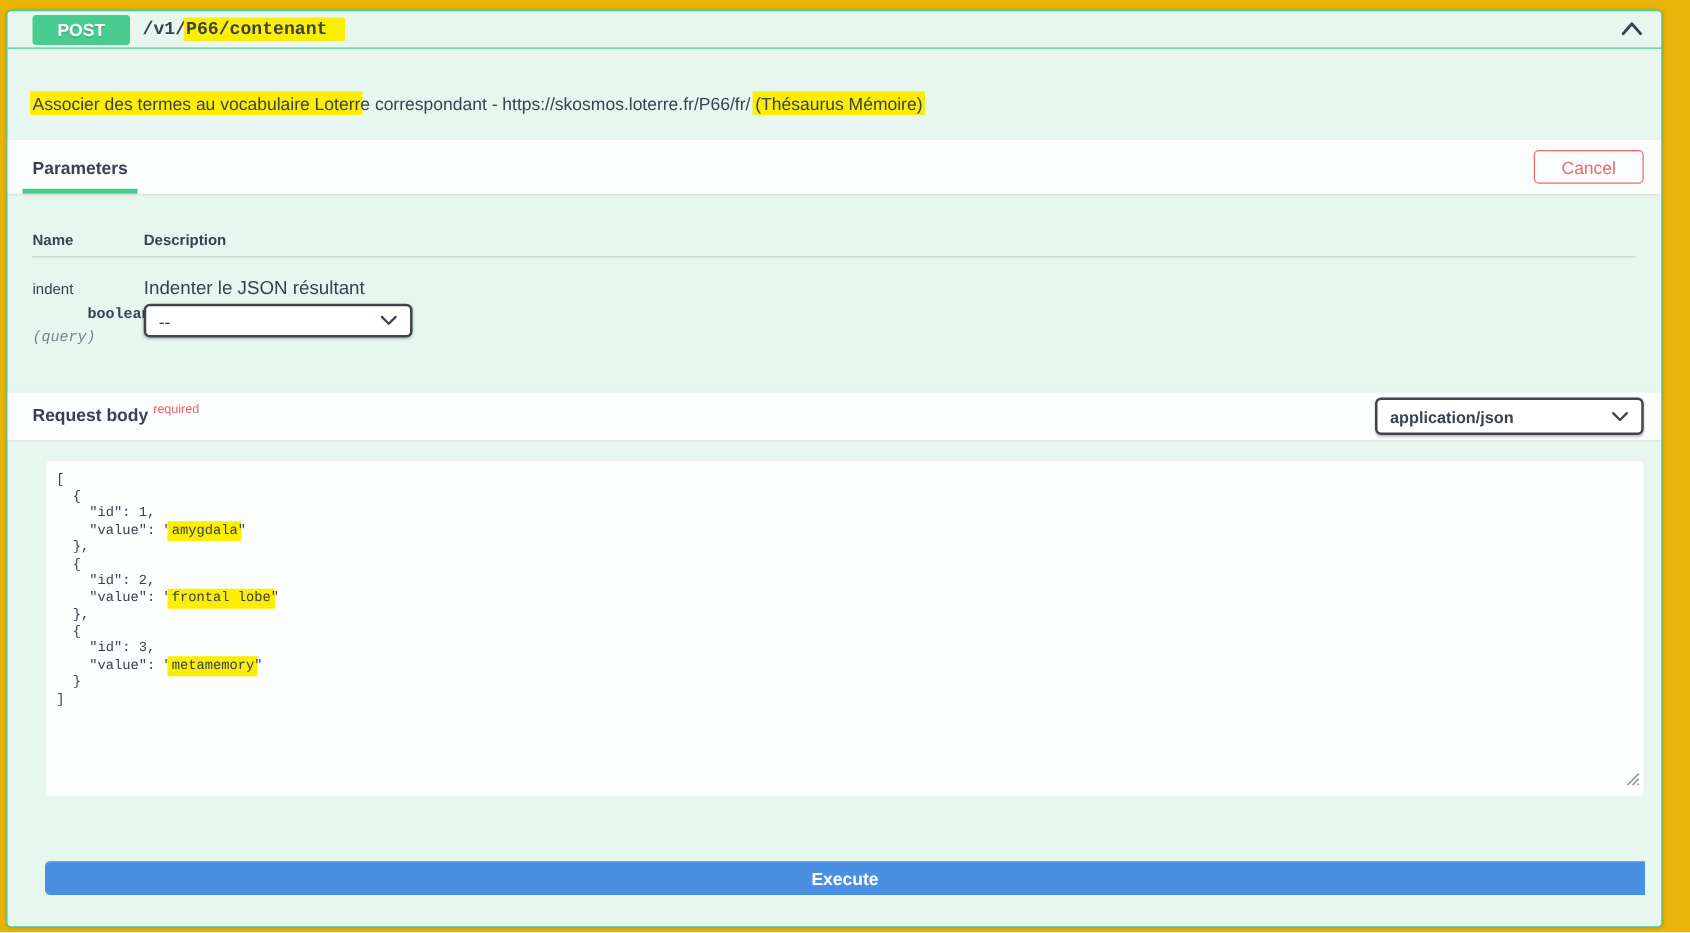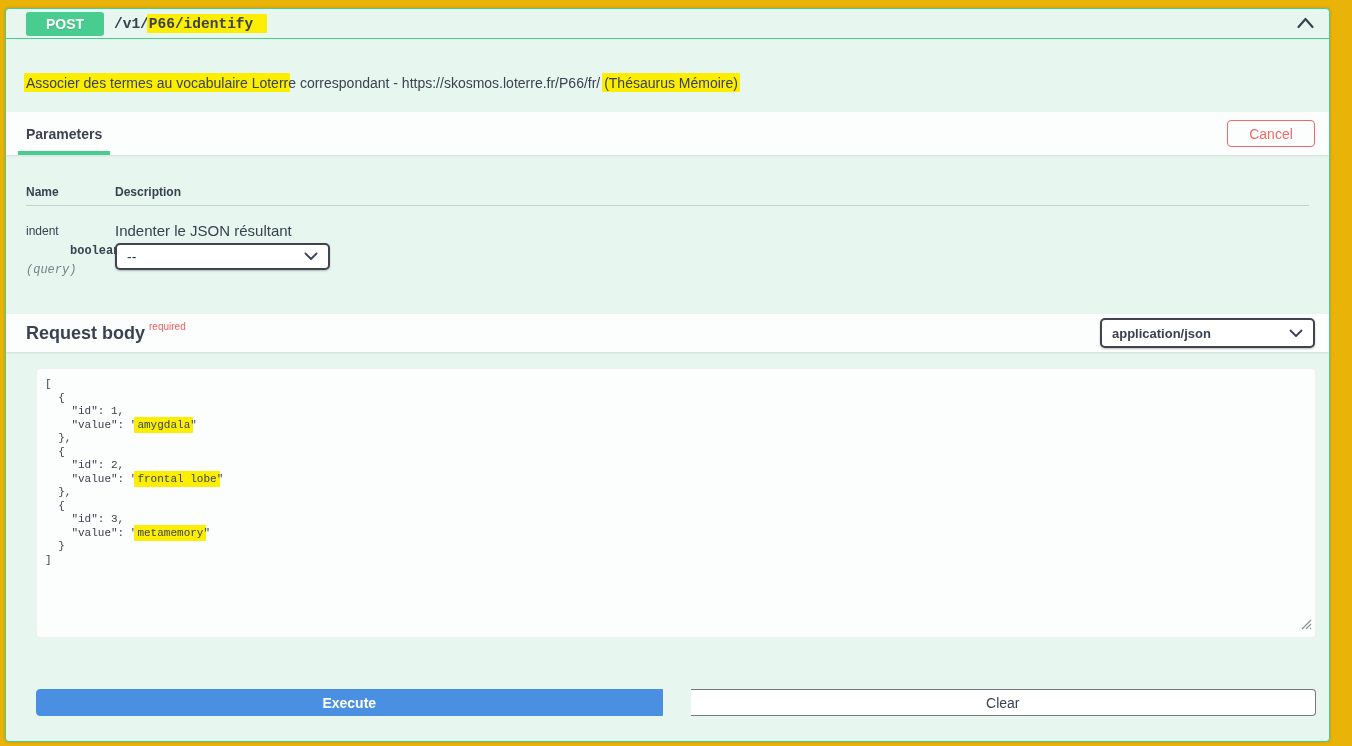--- a/index.html
+++ b/index.html
@@ -52,21 +52,21 @@
     color:#3b4151; padding:4px 8px 0; margin-left:-8px; border-bottom:4px solid #49cc90;
     cursor:default;
   }
 
   .cancel-btn {
     width:88px; height:27px; background:transparent; border:1.5px solid #f26868;
     border-radius:4px; color:#f26868; font-size:14px; font-family:"Liberation Sans",sans-serif;
     cursor:pointer;
   }
 
-  .rb-title { font-size:18px; font-weight:bold; color:#3b4151; }
+  .rb-title { font-size:14px; font-weight:bold; color:#3b4151; }
   .rb-required { font-size:10px; color:#f25e5e; font-weight:normal; vertical-align:top; margin-left:4px; position:relative; top:-2px; }
 
   
   .ui-select {
     display:flex; align-items:center; justify-content:space-between;
     background:#fff; border:2px solid #41444e; border-radius:5px;
     padding:0 10px 0 10px; color:#3b4151; cursor:pointer;
     box-shadow:0 1px 2px rgba(0,0,0,.25);
   }
   .indent-select { width:215px; height:27px; font-size:14px; margin-top:3px; }
@@ -108,21 +108,21 @@
   }
 </style>
 </head>
 <body>
 
 <div class="page">
   <div class="opblock">
 
     <div class="op-header">
       <span class="method-badge">POST</span>
-      <span class="op-path"><span>/v1/</span><span class="hl hl-path">P66/identify</span></span>
+      <span class="op-path"><span>/v1/</span><span class="hl hl-path">P66/contenant</span></span>
       <button class="collapse-btn">
         <span>
           <svg width="19" height="13" viewBox="0 0 19 13">
             <path d="M2.5 11 L9.5 3 L16.5 11" fill="none" stroke="#3b4151" stroke-width="2.2" stroke-linecap="round" stroke-linejoin="round"></path>
           </svg>
         </span>
       </button>
     </div>
 
     <div class="op-description"><span class="hl">Associer des termes au vocabulaire Loterr</span><span>e correspondant - https://skosmos.loterre.fr/P66/fr/ </span><span class="hl">(Thésaurus Mémoire)</span></div>
@@ -190,17 +190,16 @@
           <div class="code-line"><span>  {</span></div>
           <div class="code-line"><span>    "id": 3,</span></div>
           <div class="code-line"><span>    "value": "</span><span class="hl hl-code">metamemory</span><span>"</span></div>
           <div class="code-line"><span>  }</span></div>
           <div class="code-line"><span>]</span></div>
         </div>
     </div>
 
     <div class="btn-group">
       <button class="execute-btn">Execute</button>
-      <button class="clear-btn">Clear</button>
     </div>
 
   </div>
 </div>
 
 </body></html>

